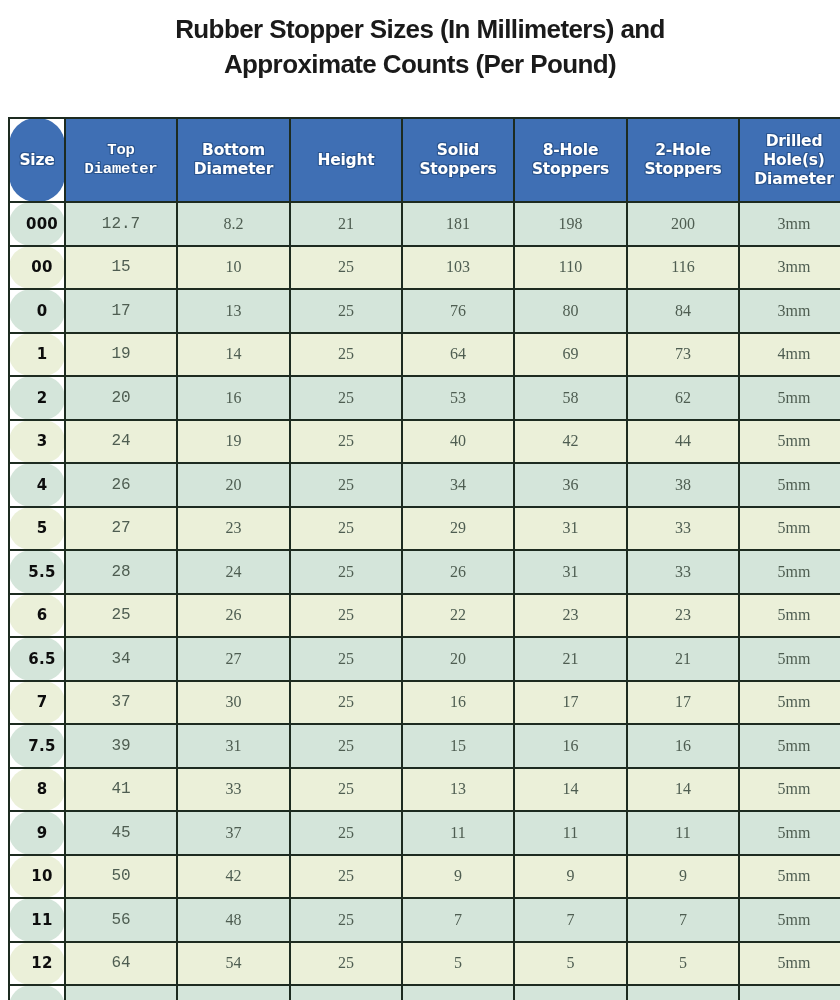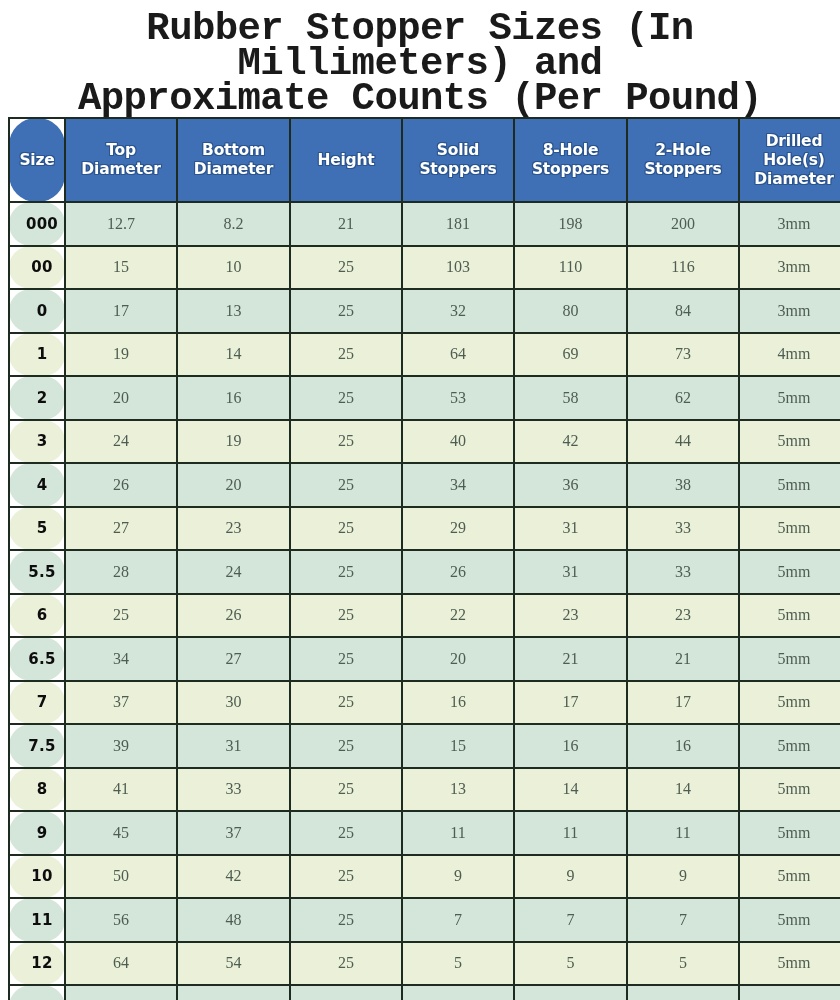--- a/index.html
+++ b/index.html
@@ -17,23 +17,23 @@
     position: relative;
     width: 840px;
     height: 1000px;
     background: #ffffff;
     box-sizing: border-box;
   }
   .title {
     margin: 0;
     padding: 12px 60px 0 60px;
     text-align: center;
-    font-family: Liberation Mono, monospace;
+    font-family: Liberation Sans, sans-serif;
     font-weight: bold;
-    font-size: 39px;
+    font-size: 26px;
     line-height: 35px;
     letter-spacing: -0.6px;
     color: #1a1a1a;
     white-space: pre-line;
   }
   .table-wrap {
     position: absolute;
     left: 8px;
     top: 117px;
     width: 824px;
@@ -78,21 +78,21 @@
     font-family: "DejaVu Sans", "Liberation Sans", sans-serif;
     font-weight: bold;
     font-size: 15px;
     color: #0d0d0d;
     letter-spacing: 0.3px;
     padding-left: 10px;
   }
   tbody tr.row-mint td { background: #d4e5da; }
   tbody tr.row-cream td { background: #ebf0d9; }
   .col-size      { width: 54px; border-radius: 27px; }
-  .col-top       { width: 110px; }
+  .col-top       { width: 110px; font-family: Liberation Mono, monospace; }
   .col-bottom    { width: 111px; }
   .col-height    { width: 110px; }
   .col-solid     { width: 110px; }
   .col-onehole   { width: 111px; }
   .col-twohole   { width: 110px; }
   .col-drilled   { width: 108px; }
 </style>
 </head>
 <body>
 
@@ -141,21 +141,21 @@
             <td class="col-solid">103</td>
             <td class="col-onehole">110</td>
             <td class="col-twohole">116</td>
             <td class="col-drilled">3mm</td>
           </tr>
           <tr class="table-row row-mint">
             <td class="col-size size-cell">0</td>
             <td class="col-top">17</td>
             <td class="col-bottom">13</td>
             <td class="col-height">25</td>
-            <td class="col-solid">32</td>
+            <td class="col-solid">76</td>
             <td class="col-onehole">80</td>
             <td class="col-twohole">84</td>
             <td class="col-drilled">3mm</td>
           </tr>
           <tr class="table-row row-cream">
             <td class="col-size size-cell">1</td>
             <td class="col-top">19</td>
             <td class="col-bottom">14</td>
             <td class="col-height">25</td>
             <td class="col-solid">64</td>

